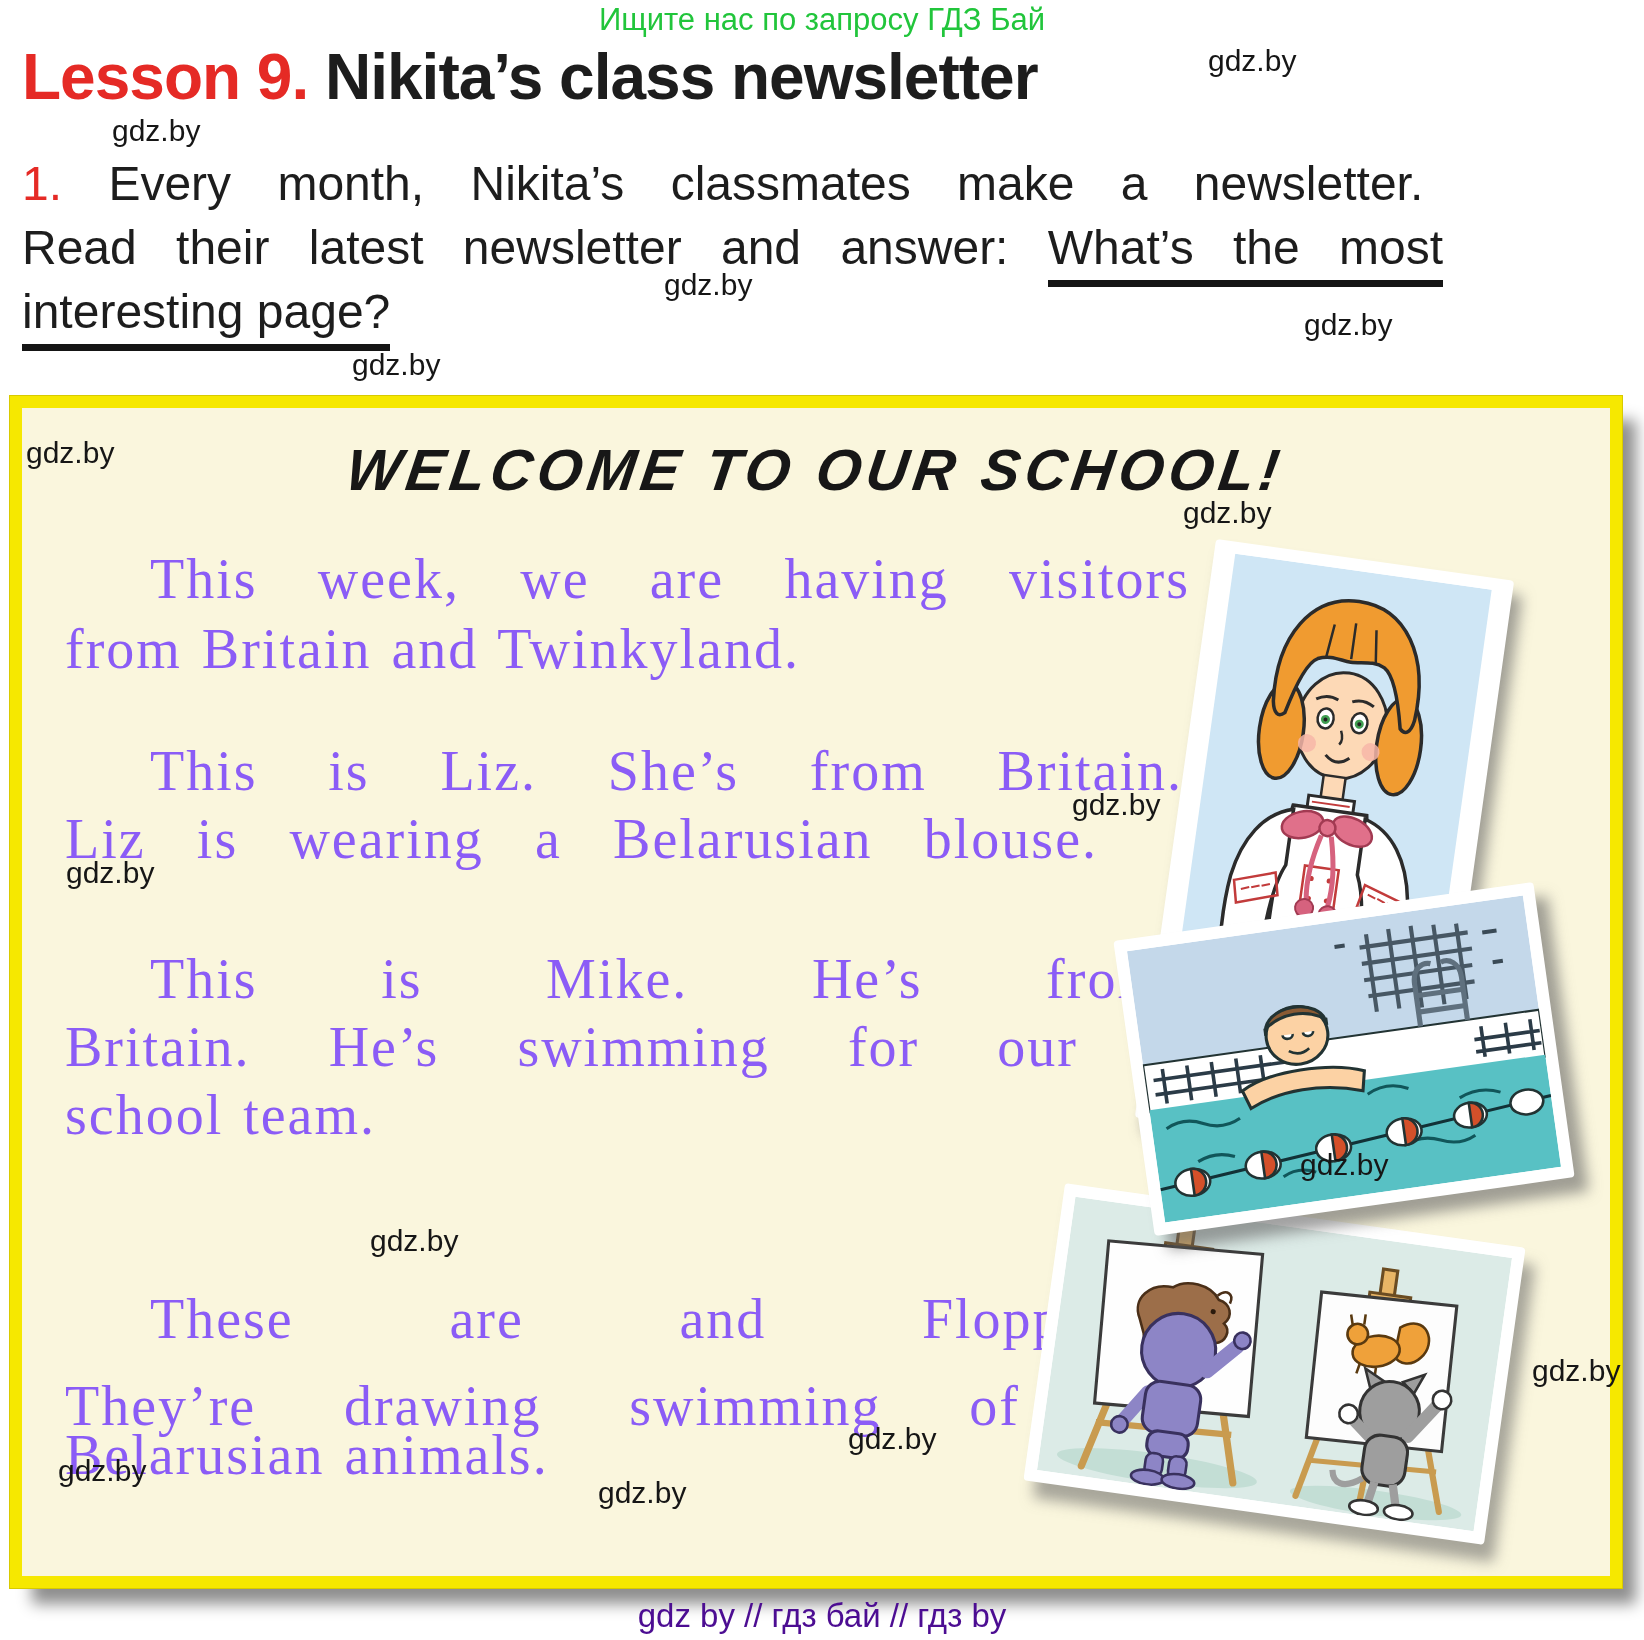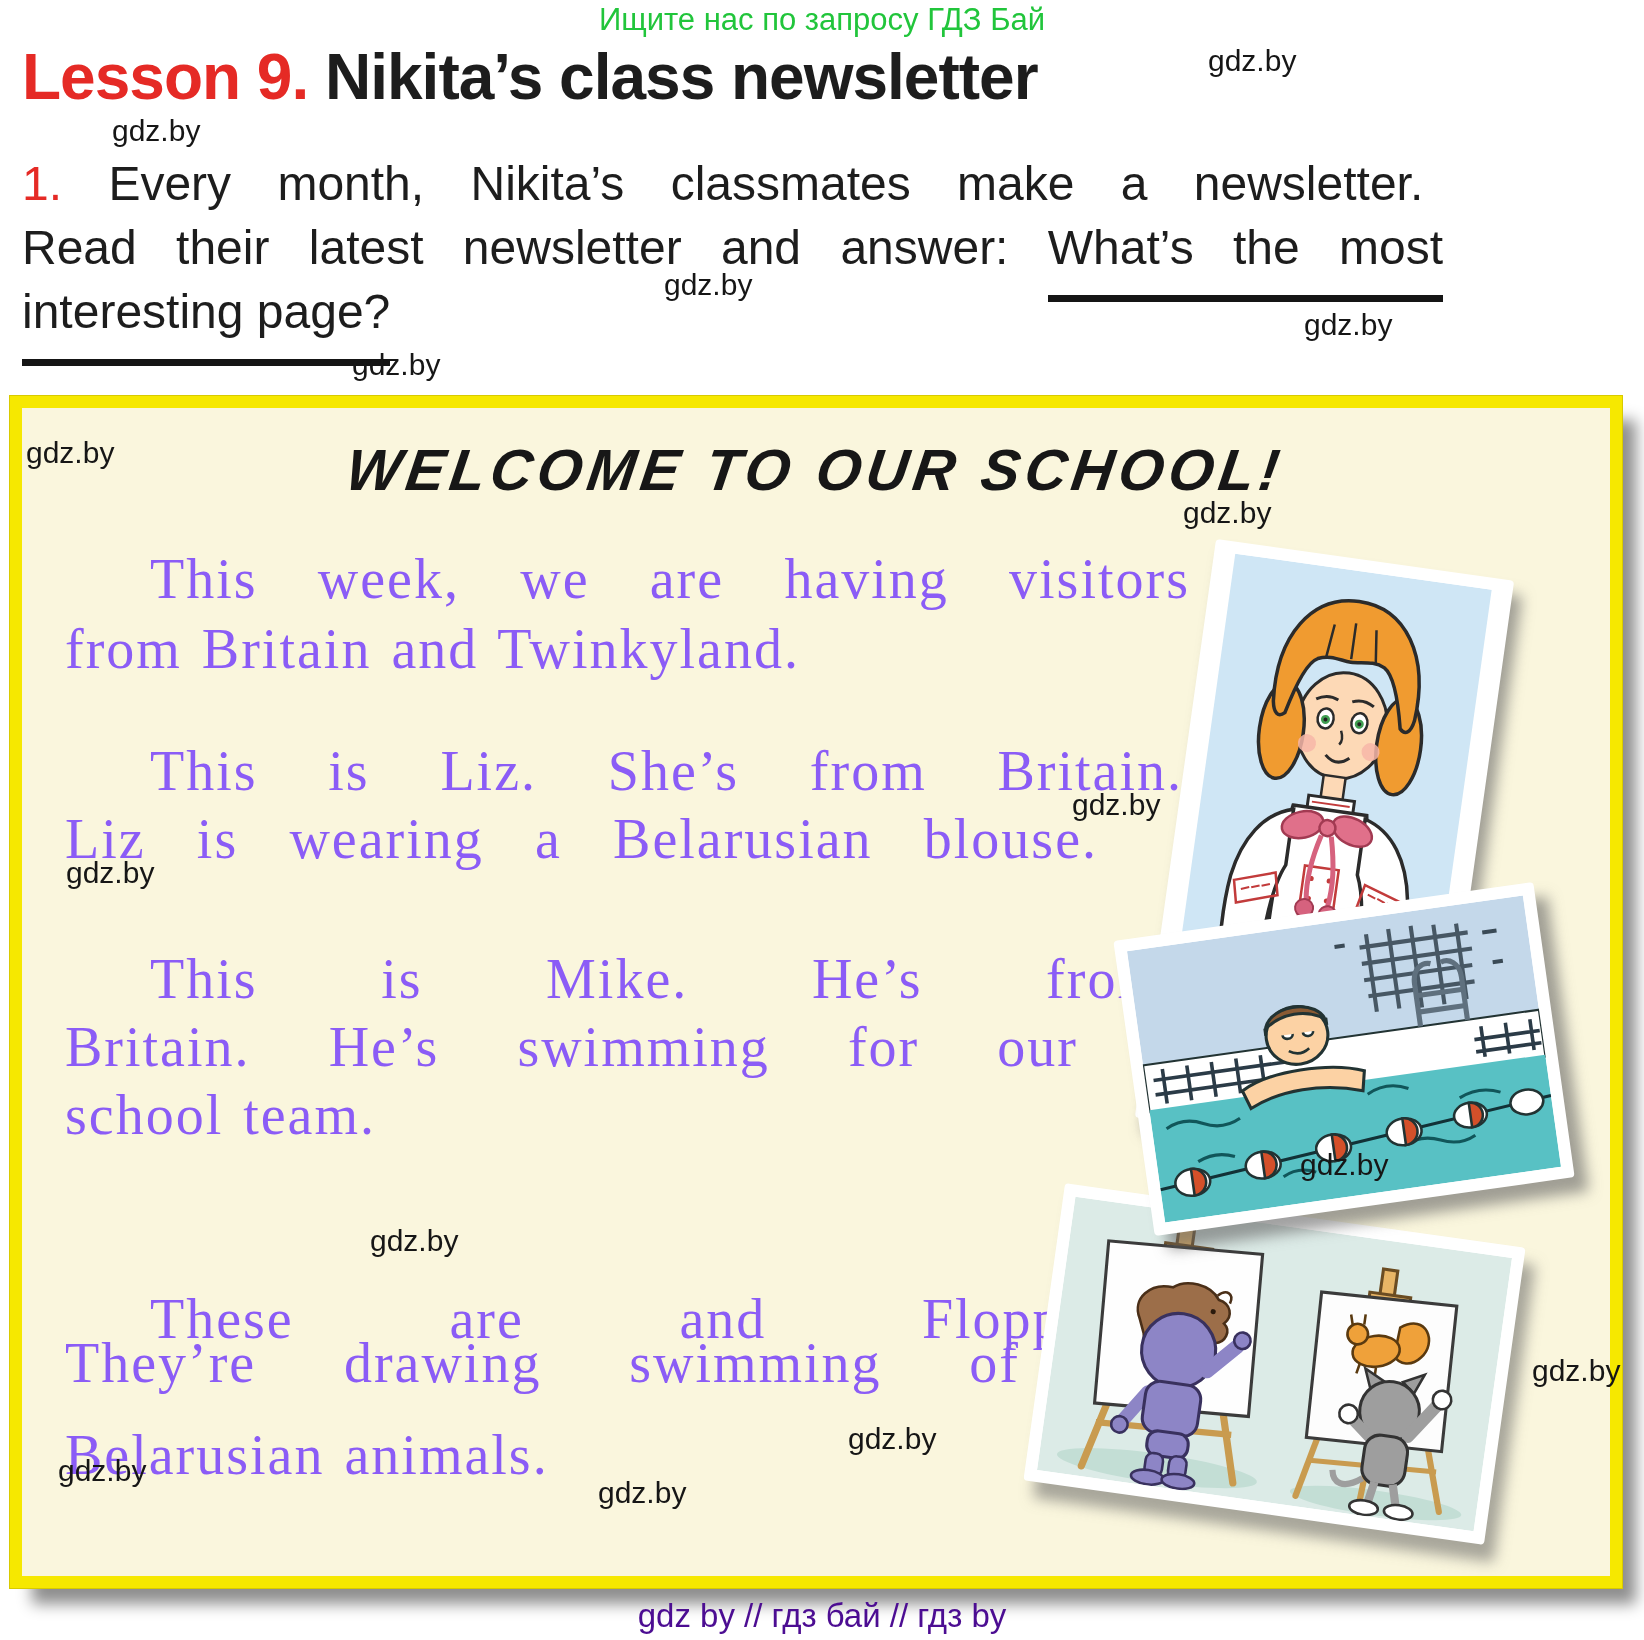--- a/index.html
+++ b/index.html
@@ -39,21 +39,21 @@
   .red{color:#e52a25;margin-top:32px;}
   .taskline{
     position:absolute;left:22px;
     font-family:"Liberation Sans",sans-serif;
     font-weight:normal;font-size:48px;color:#1d1d1d;
     white-space:nowrap;z-index:2;
   }
   .tl1{top:156px;word-spacing:33px;}
   .tl2{top:220px;word-spacing:26px;}
   .tl3{top:284px;}
-  .u{display:inline-block;border-bottom:7px solid #151515;padding-bottom:20px;}
+  .u{display:inline-block;border-bottom:7px solid #151515;padding-bottom:5px;}
   
   .newsbox{
     position:absolute;left:10px;top:396px;
     width:1612px;height:1192px;
     box-sizing:border-box;
     background:#faf6dd;
     border:12px solid #f6e800;
     outline:1px solid #d8ca00;
     box-shadow:18px 20px 14px -4px #8f8f8f;
     z-index:1;
@@ -167,21 +167,21 @@
     <span>our</span>
   </div>
 <div class="bodyline" style="top:1084px">school team.</div>
 
 <div class="bodyline jus ind w955" style="top:1288px">
     <span>These</span>
     <span>are</span>
     <span>and</span>
     <span>Floppy.</span>
   </div>
-<div class="bodyline jus w955" style="top:1332px">
+<div class="bodyline jus w955" style="top:1375px">
     <span>They’re</span>
     <span>drawing</span>
     <span>swimming</span>
     <span>of</span>
   </div>
 <div class="bodyline" style="top:1424px">Belarusian animals.</div>
 
 <div class="photo photo-liz" title="photo of Liz in an embroidered Belarusian blouse">
   <svg width="277" height="560" viewBox="0 0 258 558" xmlns="http://www.w3.org/2000/svg">
     <rect x="0" y="0" width="258" height="558" fill="#cfe6f5"></rect>

